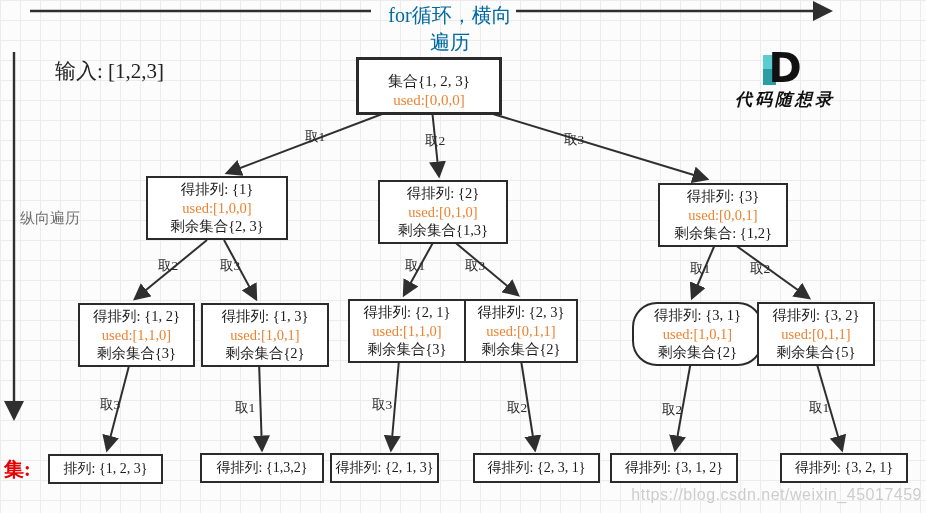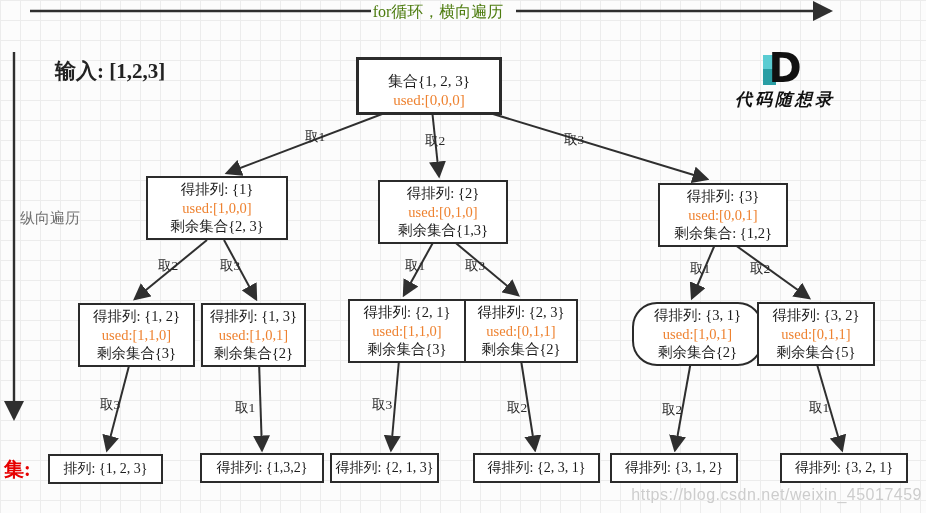--- a/index.html
+++ b/index.html
@@ -21,31 +21,31 @@
     font-size:14.5px;line-height:18.5px;padding:2px 4px;
   }
   .node.root{border-width:3px;font-size:15px;line-height:19px;padding-top:12px;}
   .node .used{color:#ee8230;}
   .node.result{font-size:14px;line-height:24px;padding:1px 2px;}
   .edge-label{
     position:absolute;font-family:"Liberation Serif",serif;
     font-size:13.5px;color:#2a2a2a;white-space:nowrap;
   }
   .top-label{
-    position:absolute;left:368px;top:2px;width:140px;text-align:center;
-    font-family:"Liberation Serif",serif;font-size:16px;color:#4d7c0f;
+    position:absolute;left:380px;top:2px;width:140px;text-align:center;
+    font-family:"Liberation Serif",serif;font-size:20px;color:#0369a1;
   }
   .left-label{
     position:absolute;left:20px;top:209px;
     font-family:"Liberation Serif",serif;font-size:15px;color:#737373;
     white-space:nowrap;
   }
   .input-label{
     position:absolute;left:55px;top:57px;
-    font-family:"Liberation Serif",serif;font-weight:bold;font-size:21px;color:#222;
+    font-family:"Liberation Serif",serif;font-weight:normal;font-size:21px;color:#222;
   }
   .set-label{
     position:absolute;left:4px;top:456px;
     font-family:"Liberation Serif",serif;font-weight:bold;font-size:20px;color:#e60000;
   }
   .watermark{
     position:absolute;left:612px;top:486px;width:310px;text-align:right;
     font-size:16px;color:#cdcdcd;letter-spacing:0.5px;
   }
   .logo{position:absolute;left:718px;top:46px;width:134px;text-align:center;}
@@ -134,21 +134,21 @@
     <div>得排列:  {3}</div>
     <div class="used">used:[0,0,1]</div>
     <div>剩余集合:  {1,2}</div>
   </div>
 
   <div class="node" style="left:78px;top:303px;width:117px;">
     <div>得排列:  {1, 2}</div>
     <div class="used">used:[1,1,0]</div>
     <div>剩余集合{3}</div>
   </div>
-  <div class="node" style="left:201px;top:303px;width:105px;">
+  <div class="node" style="left:201px;top:303px;width:128px;">
     <div>得排列:  {1, 3}</div>
     <div class="used">used:[1,0,1]</div>
     <div>剩余集合{2}</div>
   </div>
   <div class="node" style="left:348px;top:299px;width:118px;">
     <div>得排列:  {2, 1}</div>
     <div class="used">used:[1,1,0]</div>
     <div>剩余集合{3}</div>
   </div>
   <div class="node" style="left:464px;top:299px;width:114px;">

